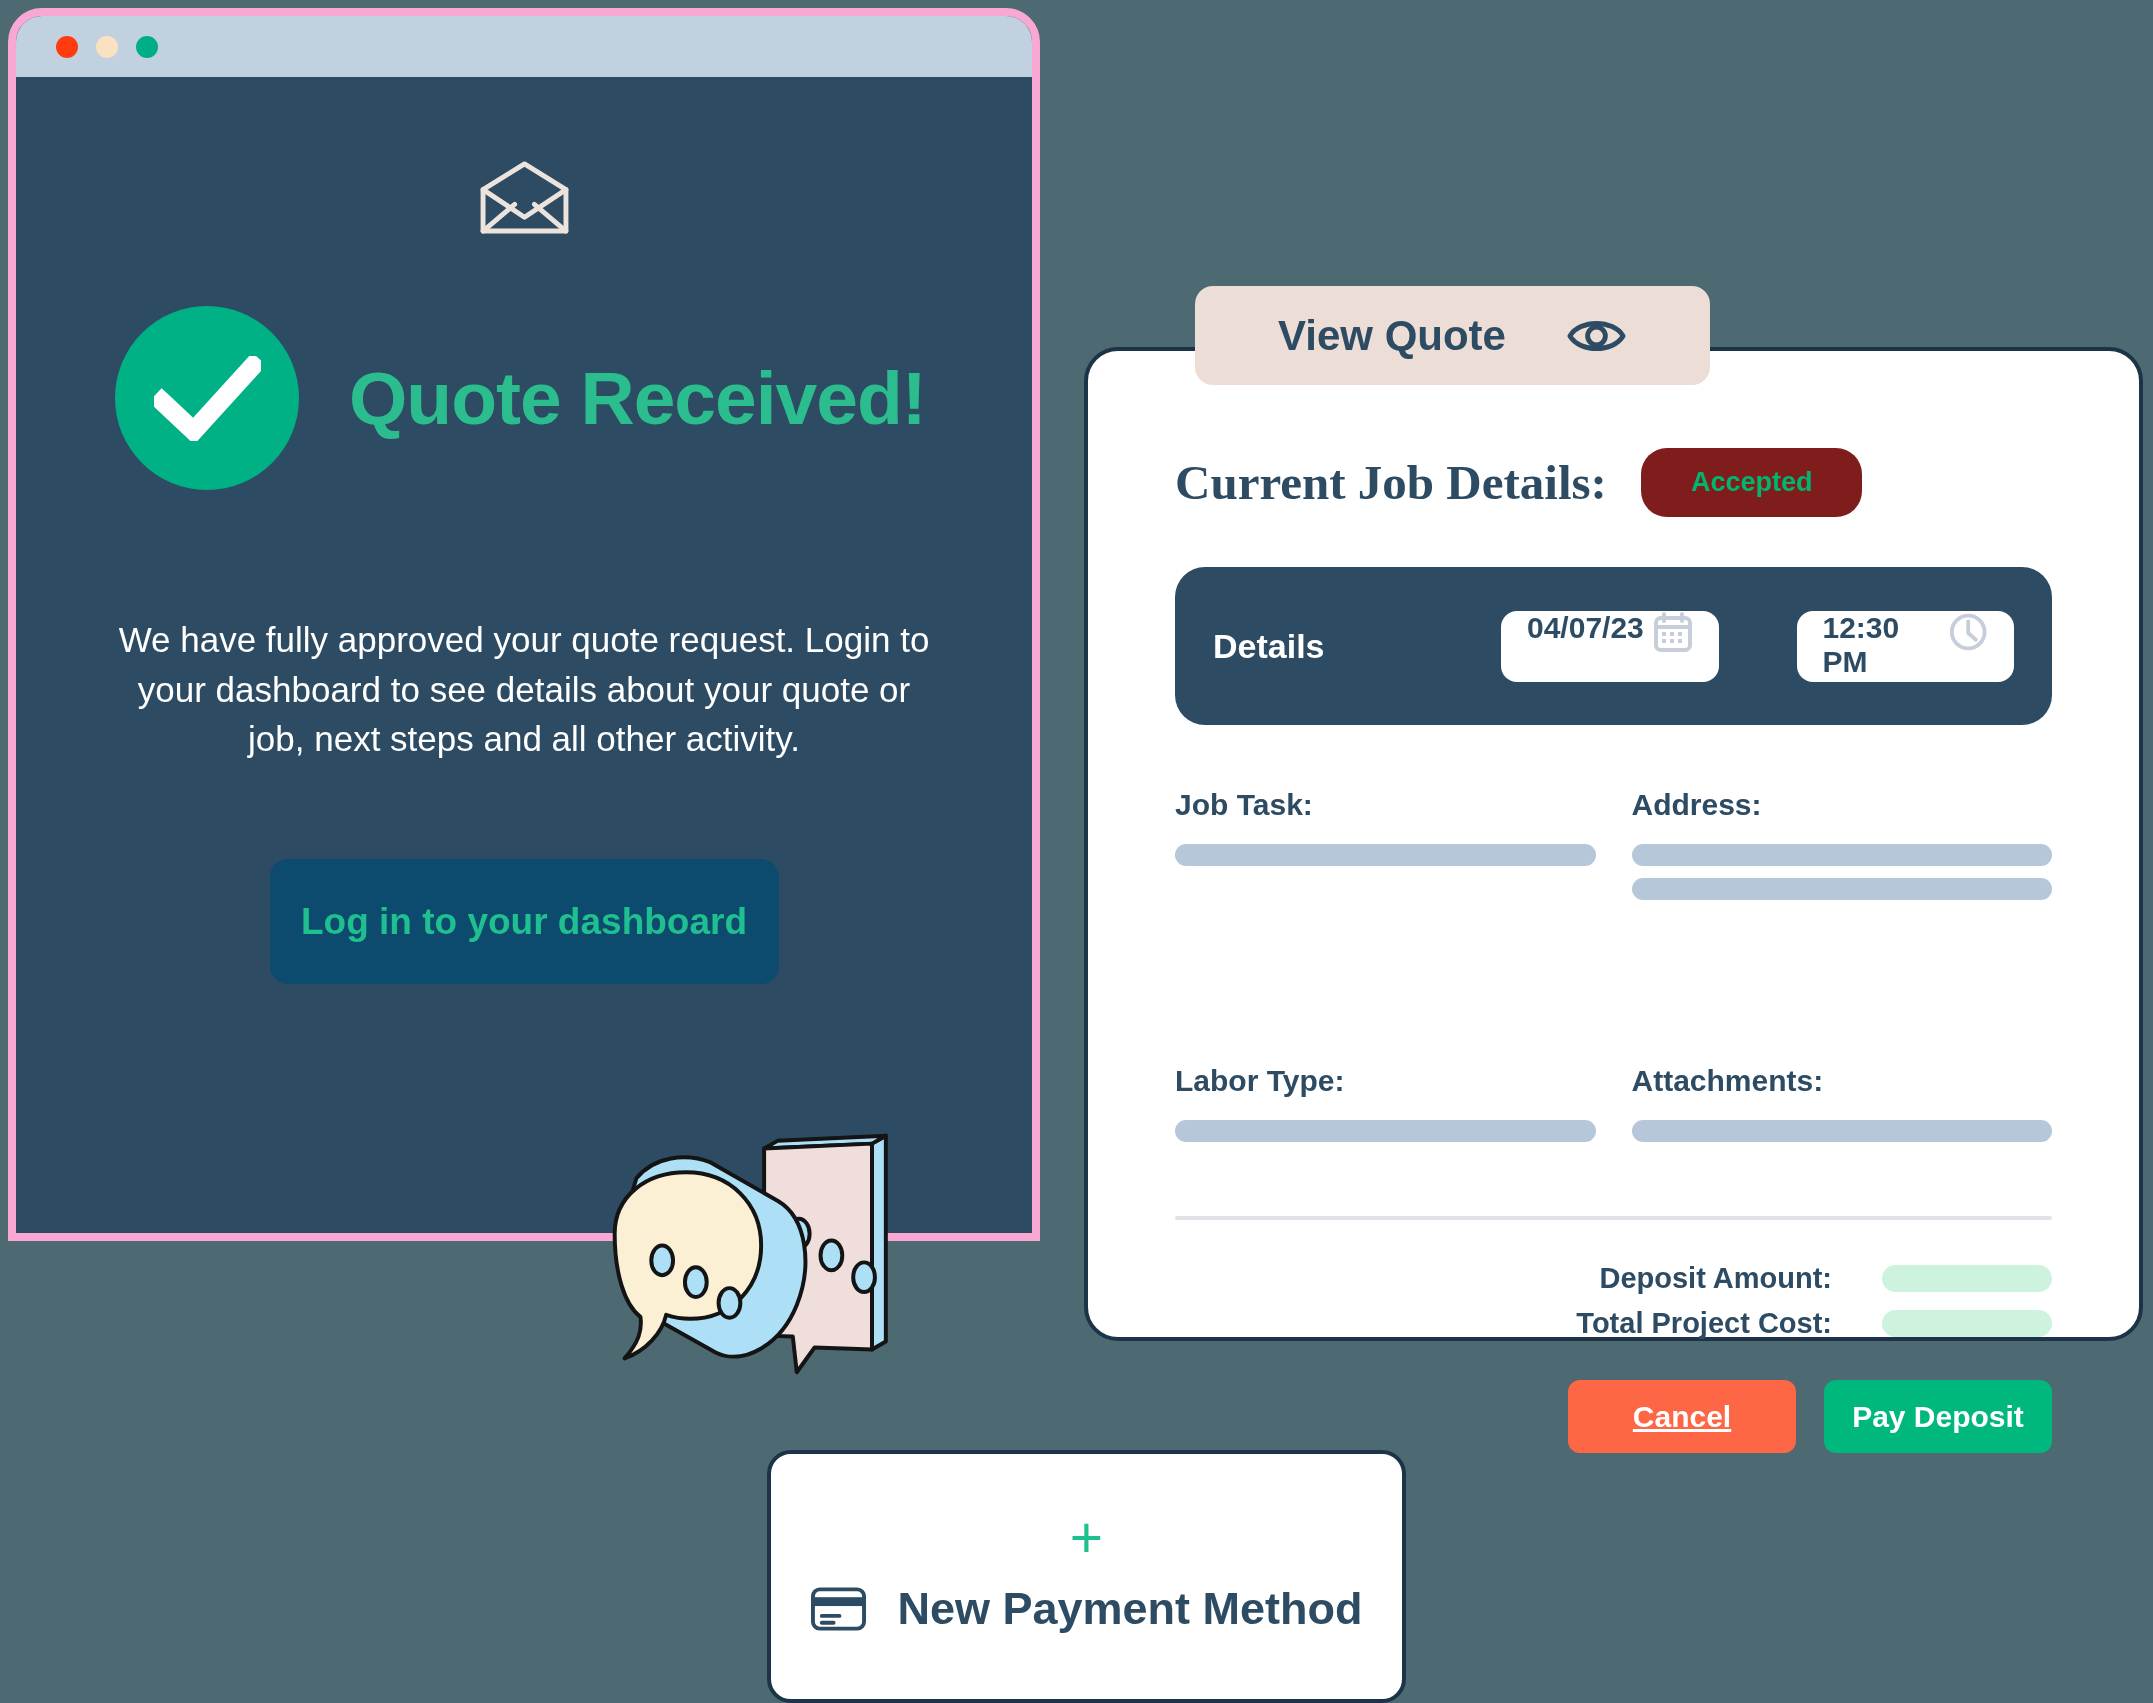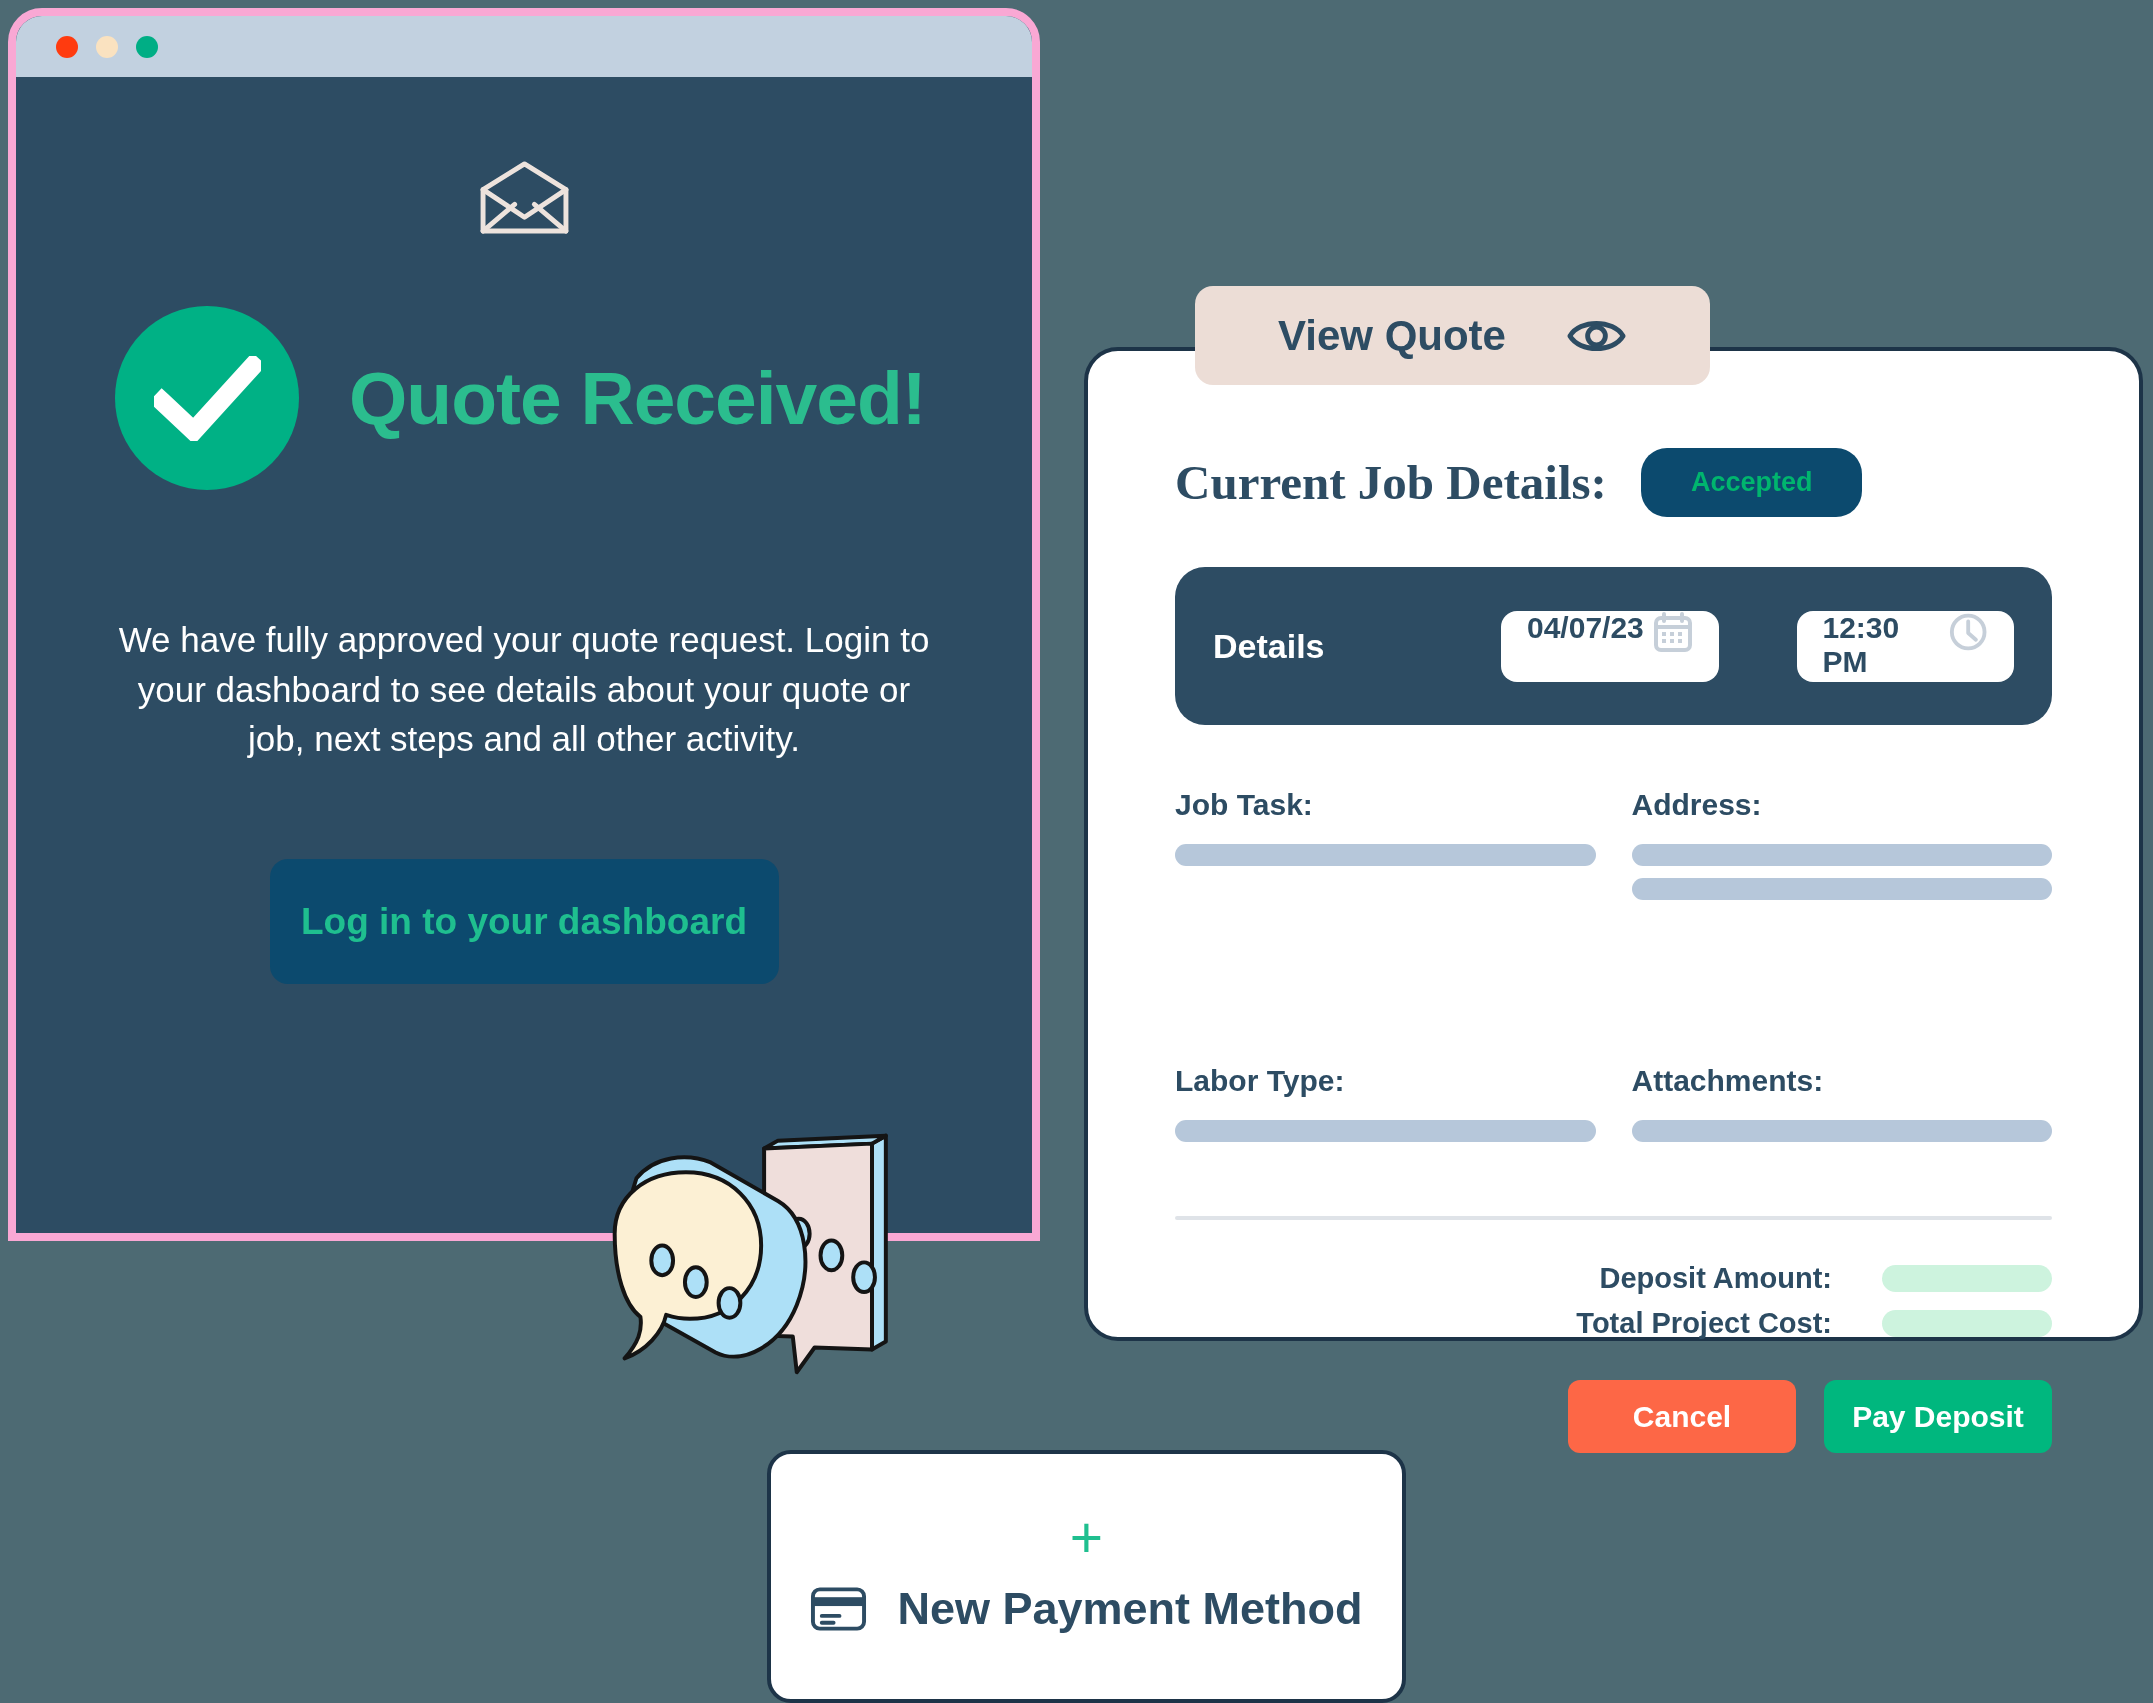--- a/index.html
+++ b/index.html
@@ -152,21 +152,21 @@
     align-items: center;
     gap: 34px;
   }
   .job-details-title {
     font-family: "Liberation Serif", serif;
     color: #2d4c63;
     font-size: 49px;
     font-weight: bold;
   }
   .status-badge {
-    background: #0c4a6e;
+    background: #7f1d1d;
     color: #00b56e;
     border-radius: 26px;
     padding: 19px 50px;
     font-size: 27px;
     font-weight: bold;
   }
 
   .assembly-band {
     margin-top: 50px;
     background: #2d4c63;
@@ -263,21 +263,21 @@
     border: none;
     border-radius: 12px;
     height: 73px;
     width: 228px;
     font-size: 30px;
     font-weight: bold;
     color: #ffffff;
     font-family: "Liberation Sans", sans-serif;
     cursor: pointer;
   }
-  .btn-cancel { background: #fd6746; }
+  .btn-cancel { background: #fd6746; text-decoration: underline; }
   .btn-pay { background: #00b77e; }
 
   
   .payment-card {
     position: absolute;
     left: 767px;
     top: 1450px;
     width: 639px;
     height: 253px;
     background: #ffffff;

